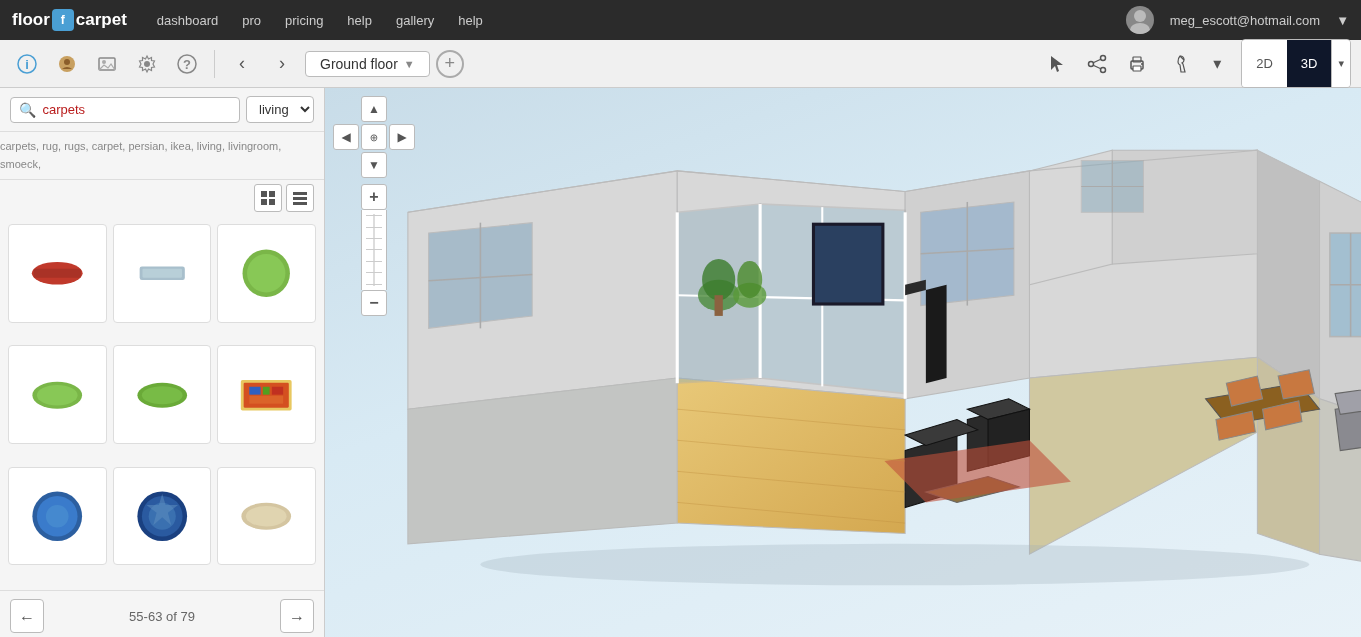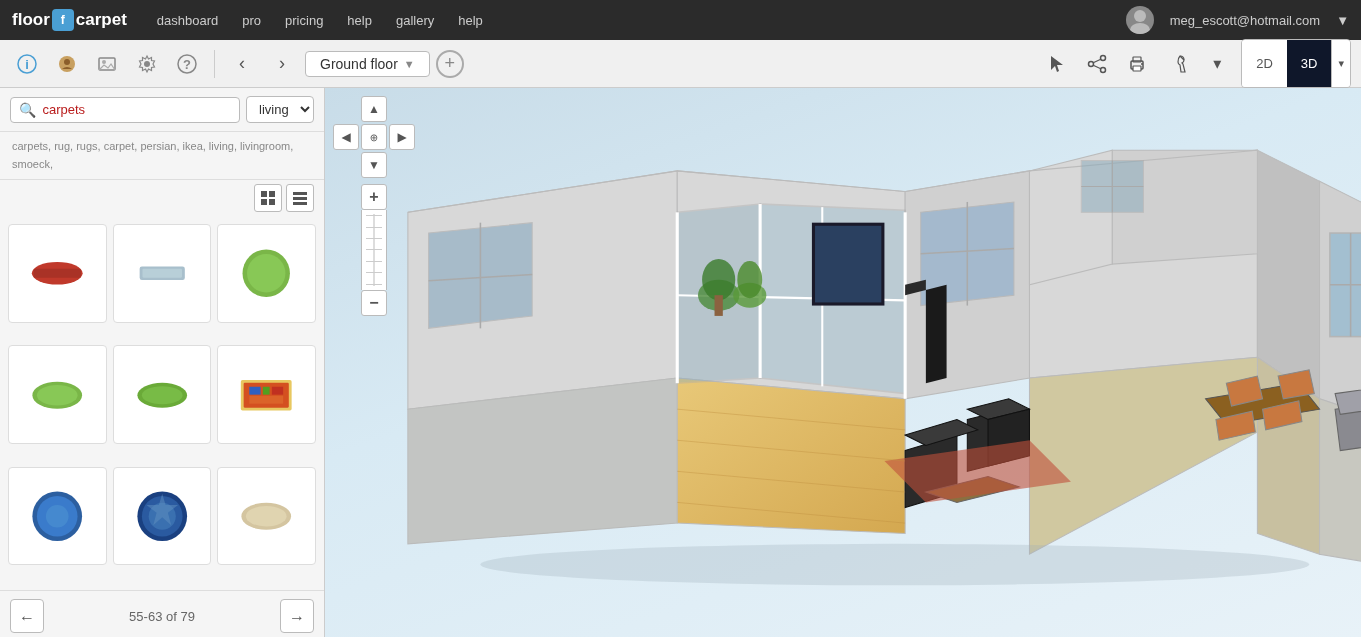--- a/index.html
+++ b/index.html
@@ -207,21 +207,21 @@
     .category-select {
       border: 1px solid #bbb;
       border-radius: 4px;
       background: white;
       padding: 4px 8px;
       font-size: 13px;
       color: #333;
       cursor: pointer;
     }
     .tag-cloud {
-      padding: 6px 12px;
+      padding: 6px 0;
       font-size: 11px;
       color: #888;
       border-bottom: 1px solid #ddd;
       line-height: 1.6;
     }
     .view-mode-btn {
       width: 28px;
       height: 28px;
       border: 1px solid #bbb;
       background: white;

